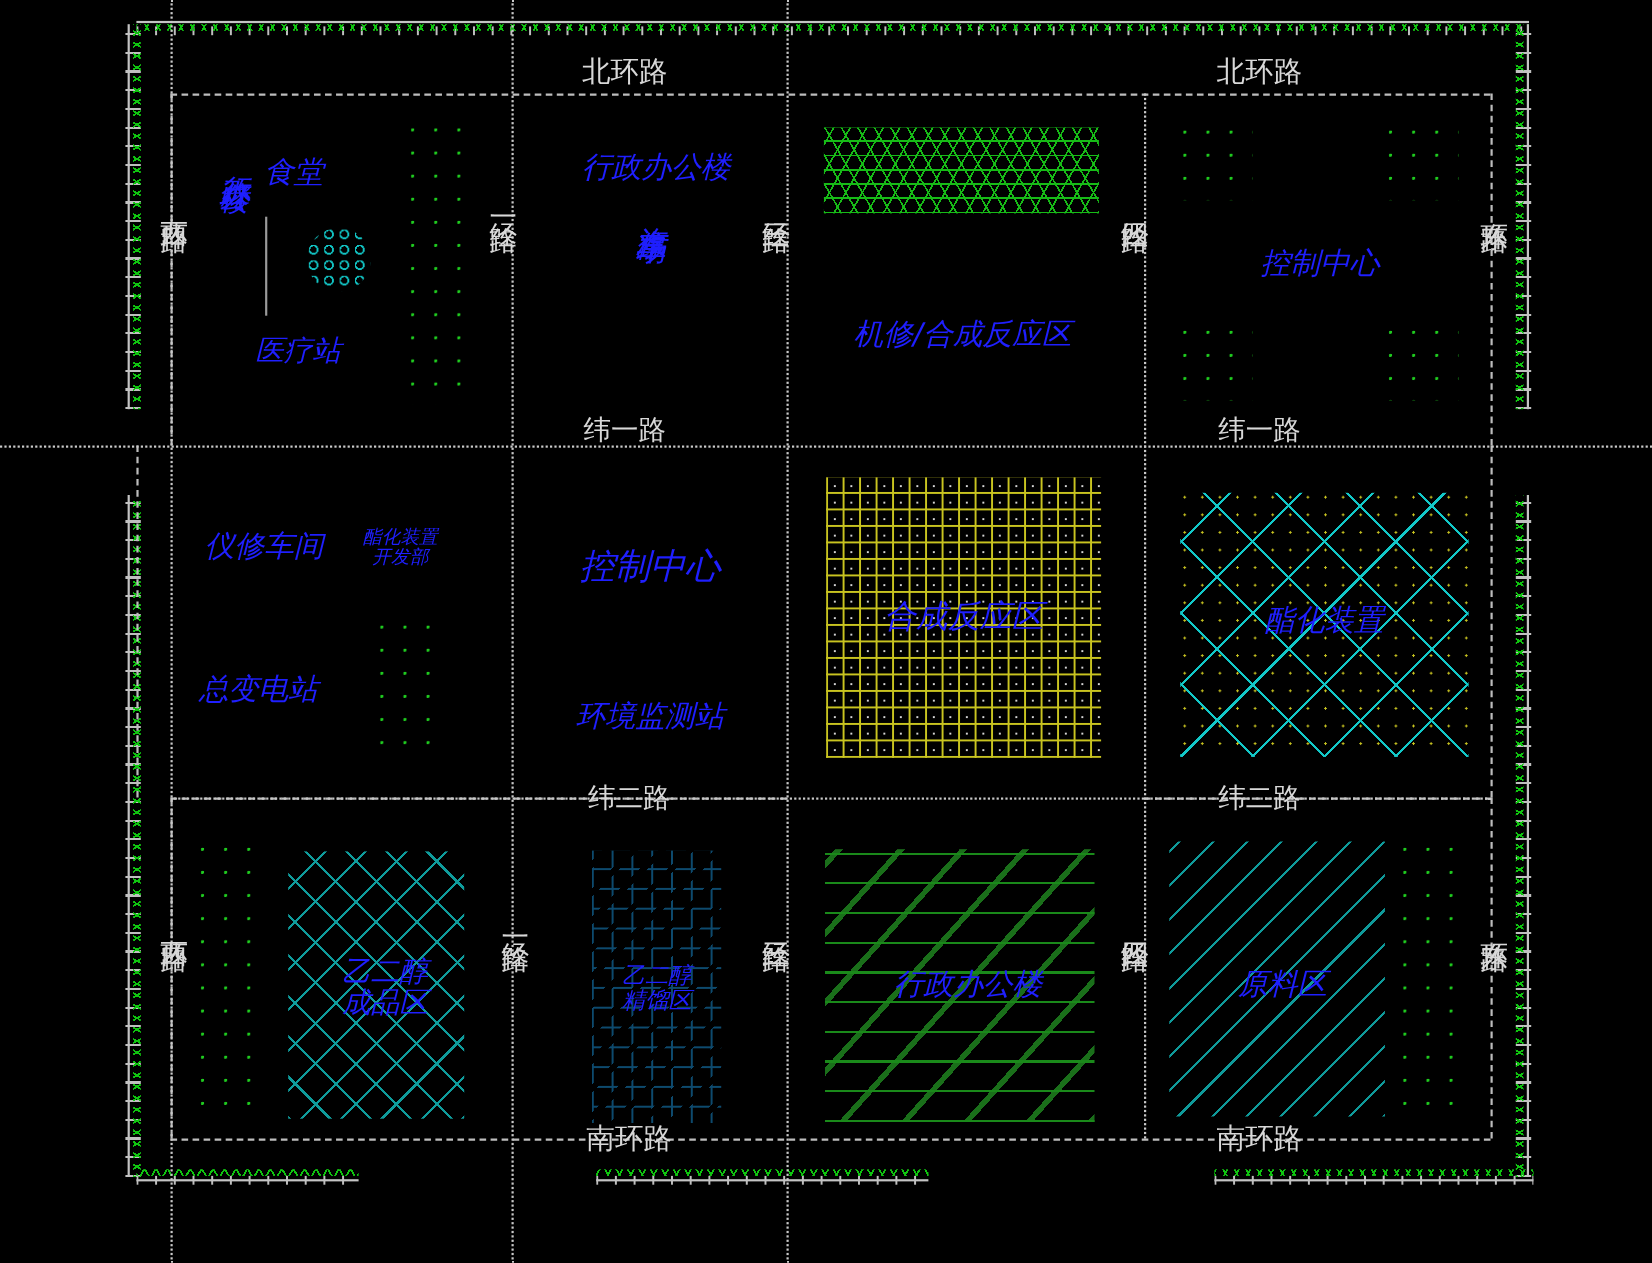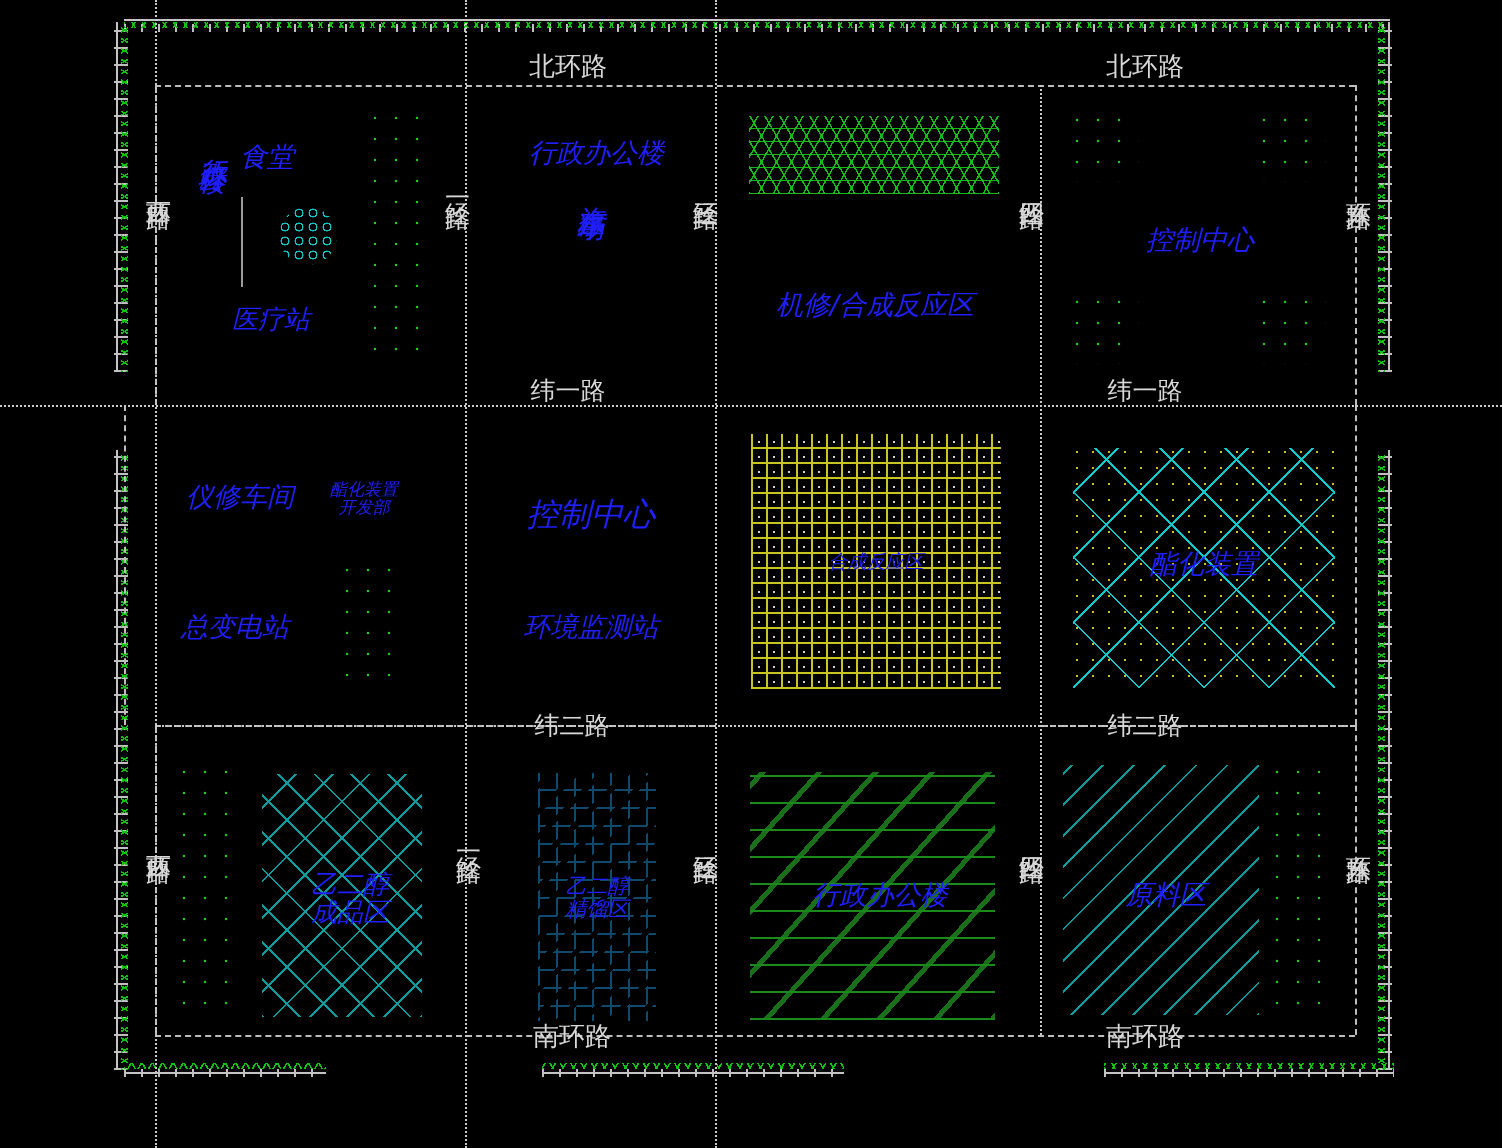--- a/index.html
+++ b/index.html
@@ -168,24 +168,24 @@
   <div class="hatch-dots abs" style="left:1262px;top:300px;width:64px;height:64px;"></div>
   <div class="lbl lbl-blue ctrx" style="left:1200px;top:225px;font-size:27px;">控制中心</div>
 
   <div class="hatch-dots abs" style="left:345px;top:568px;width:55px;height:125px;"></div>
   <div class="lbl lbl-blue" style="left:186px;top:482px;font-size:27px;">仪修车间</div>
   <div class="lbl lbl-blue ctrx" style="left:364px;top:480px;font-size:17px;">酯化装置
 开发部</div>
   <div class="lbl lbl-blue" style="left:181px;top:612px;font-size:27px;">总变电站</div>
 
   <div class="lbl lbl-blue ctrx" style="left:591px;top:497px;font-size:32px;text-align:center;">控制中心</div>
-  <div class="lbl lbl-blue ctrx" style="left:591px;top:612px;font-size:27px;">环境监测站</div>
+  <div class="lbl lbl-blue ctrx" style="left:591px;top:637px;font-size:27px;">环境监测站</div>
 
   <div class="hatch-yellowgrid abs" style="left:751px;top:434px;width:250px;height:255px;"></div>
-  <div class="lbl lbl-blue ctr" style="left:876px;top:561px;font-size:19px;">合成反应区</div>
+  <div class="lbl lbl-blue ctr" style="left:876px;top:561px;font-size:29px;">合成反应区</div>
 
   <div class="hatch-diamond-dot abs" style="left:1073px;top:448px;width:262px;height:240px;"></div>
   <div class="lbl lbl-blue ctr" style="left:1204px;top:564px;font-size:27px;">酯化装置</div>
 
   <div class="hatch-dots abs" style="left:182px;top:770px;width:55px;height:250px;"></div>
   <div class="hatch-crossteal abs" style="left:262px;top:774px;width:160px;height:243px;"></div>
   <div class="lbl lbl-blue ctr" style="left:350px;top:898px;font-size:26px;">乙二醇
 成品区</div>
 
   <div class="hatch-step abs" style="left:538px;top:773px;width:118px;height:248px;"></div>

